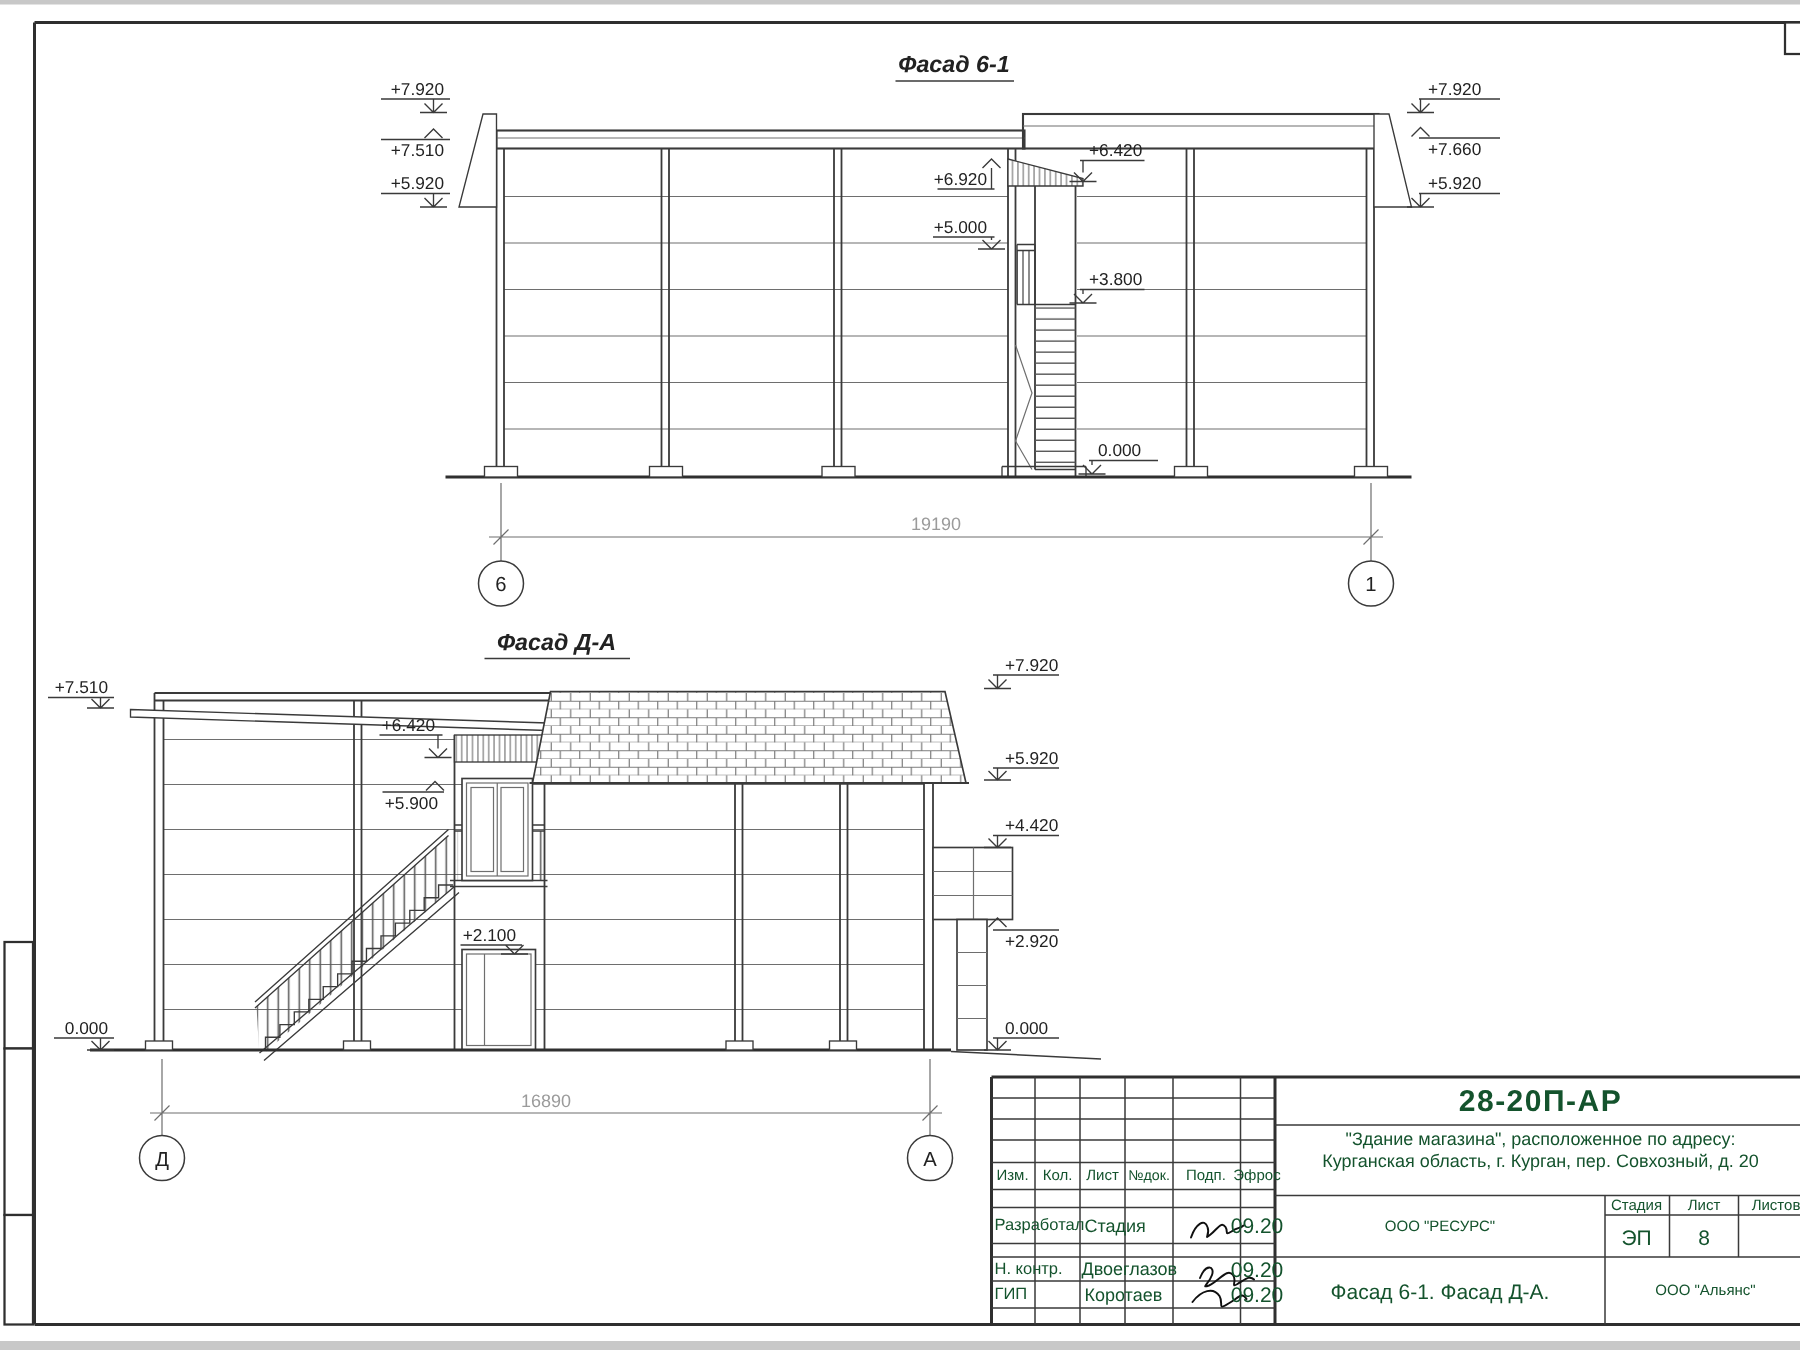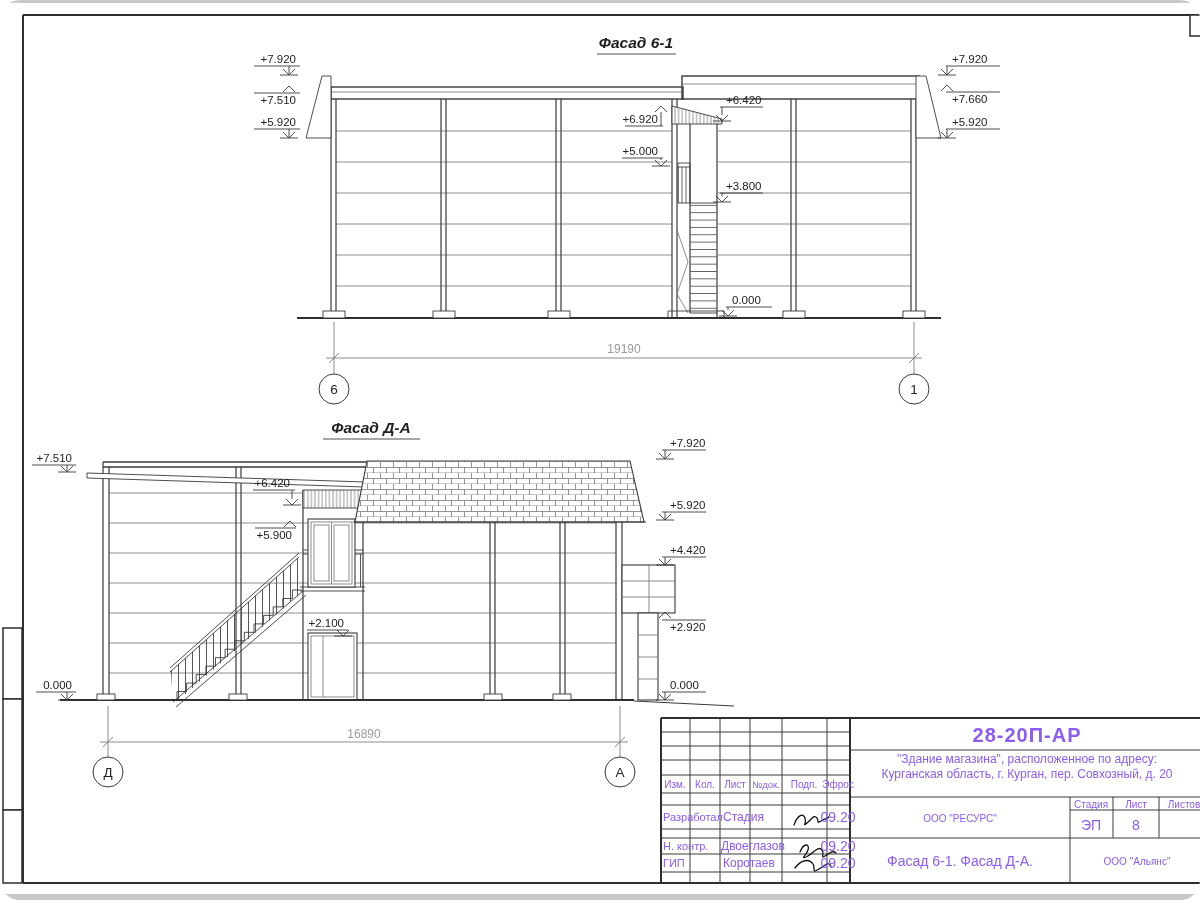--- a/index.html
+++ b/index.html
@@ -1,17 +1,17 @@
 <!DOCTYPE html>
 <html><head>
 <meta charset="utf-8">
 <style>
   html,body{margin:0;padding:0;background:#fff;}
   .stage{position:relative;width:1200px;height:900px;background:#ffffff;overflow:hidden;
-         font-family:"Liberation Sans",sans-serif;border-radius:20px;}
+         font-family:"Liberation Sans",sans-serif;}
   .edge{position:absolute;left:0;width:1200px;background:#c8c8c8;}
   .edge.top{top:0;height:3px;}
   .edge.bottom{bottom:0;height:6px;}
   svg{position:absolute;left:0;top:0;}
   
   .w2{stroke:#2f2f2f;stroke-width:2;fill:none}
   .w15{stroke:#3a3a3a;stroke-width:1.4;fill:none}
   .w12{stroke:#3a3a3a;stroke-width:1.2;fill:none}
   .w1{stroke:#3a3a3a;stroke-width:1;fill:none}
   .w08{stroke:#3a3a3a;stroke-width:0.9;fill:none}
@@ -21,21 +21,21 @@
   .sig{stroke:#101010;stroke-width:1.3;fill:none;stroke-linecap:round}
   .wfill{fill:#ffffff;stroke:none}
   .whiterect{fill:#ffffff;stroke:#3a3a3a;stroke-width:1.1}
   .bubble{fill:#ffffff;stroke:#3a3a3a;stroke-width:1}
   text{font-family:"Liberation Sans",sans-serif;fill:#222}
   .lbl{font-size:11.5px}
   .dim{font-size:12px;fill:#9b9b9b}
   .ax{font-size:13.5px;fill:#222}
   .ttl{font-size:15.5px;font-style:italic;font-weight:600}
   
-  .tb-text{position:absolute;color:#8b5cf6;white-space:nowrap;z-index:3;}
+  .tb-text{position:absolute;color:#14532d;white-space:nowrap;z-index:3;}
   .ctr{transform:translate(-50%,-50%);}
   .lft{transform:translate(0,-50%);}
   .f9{font-size:9.5px}.f10{font-size:14px}.f11{font-size:11px}.f12{font-size:12px}
   .f125{font-size:10px}.f13{font-size:10px}.f14{font-size:14px}.f20{font-size:20px;font-weight:600;letter-spacing:1px}
 </style>
 </head>
 <body>
 
 <div class="stage">
   <div class="edge top"></div>

